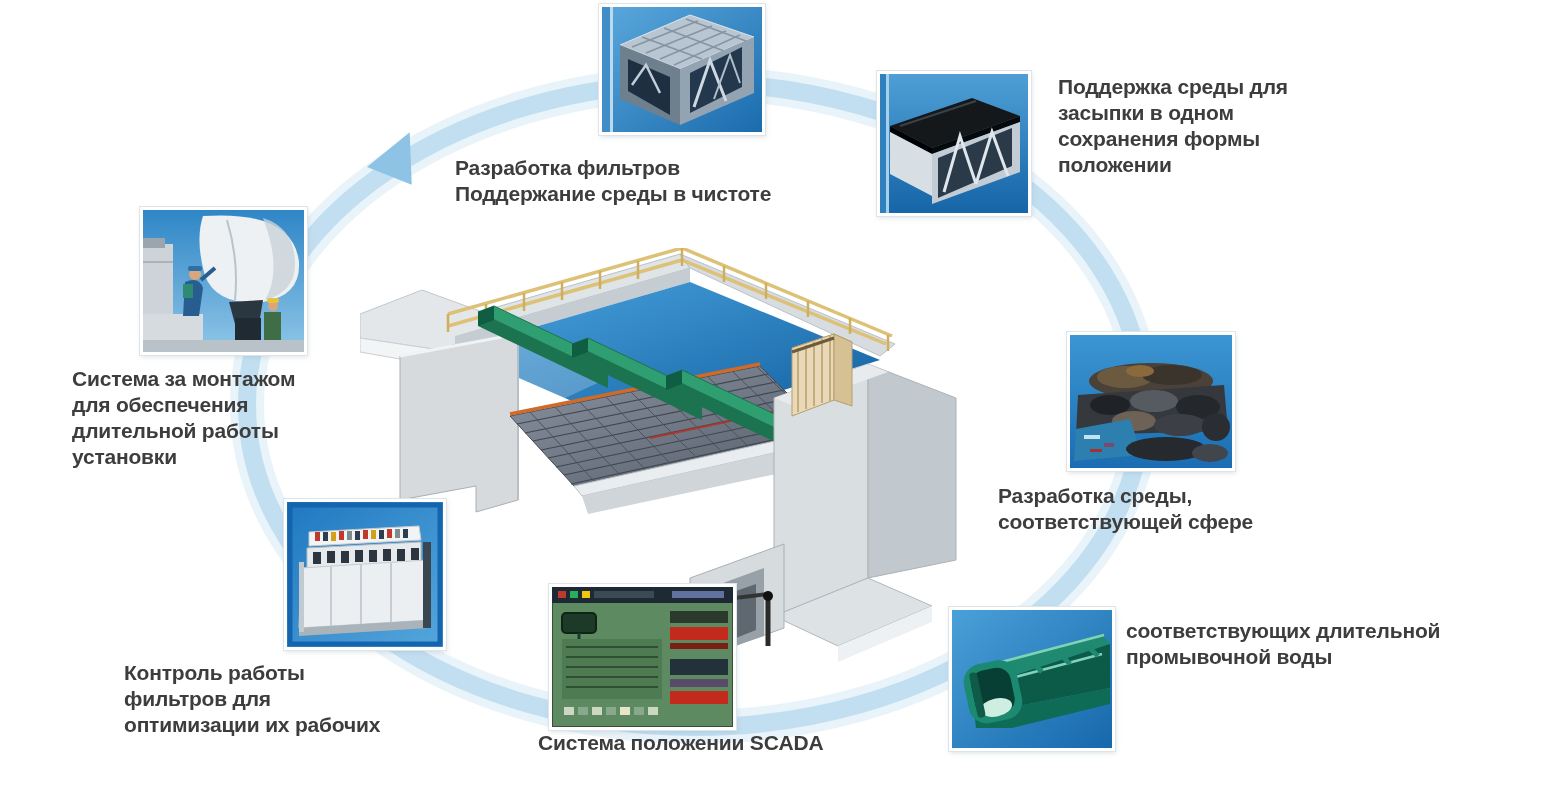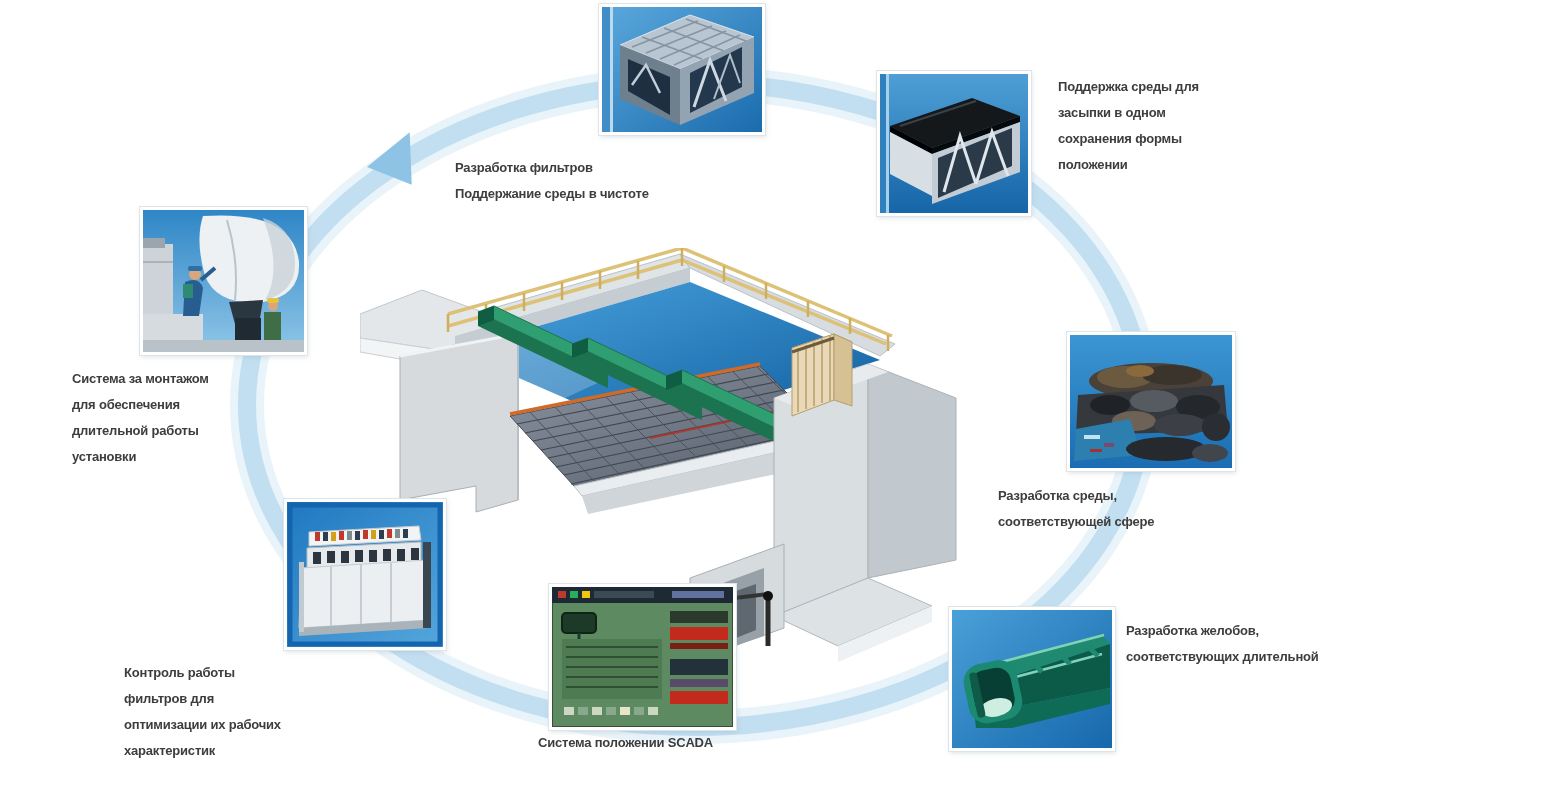--- a/index.html
+++ b/index.html
@@ -1,19 +1,19 @@
 <!DOCTYPE html>
 <html><head>
 <meta charset="utf-8">
 <style>
   html,body{margin:0;padding:0;background:#ffffff;}
   #canvas{position:relative;width:1563px;height:804px;background:#ffffff;overflow:hidden;
           font-family:"Liberation Sans", sans-serif;}
   .layer{position:absolute;left:0;top:0;}
-  .label{position:absolute;font-weight:bold;font-size:13px;line-height:26px;color:#3d3d3d;
+  .label{position:absolute;font-weight:bold;font-size:21px;line-height:26px;color:#3d3d3d;
          letter-spacing:-0.2px;white-space:nowrap;}
   .label span{display:block;}
   .photo{position:absolute;background:#ffffff;padding:3px;
          box-shadow:0 0 0 1px #dfe4e8, 1px 2px 5px rgba(120,140,160,.25);}
   .photo svg{display:block;}
 </style>
 </head>
 <body>
 
 <div id="canvas">
@@ -157,31 +157,30 @@
     <span>Поддержка среды для</span>
     <span>засыпки в одном</span>
     <span>сохранения формы</span>
     <span>положении</span>
   </div>
   <div class="label" style="left:998px;top:483px">
     <span>Разработка среды,</span>
     <span>соответствующей сфере</span>
   </div>
   <div class="label" style="left:1126px;top:618px">
-    <span>Разработка желобов,</span>
     <span>соответствующих длительной</span>
+    <span>промывочной воды</span>
   </div>
   <div class="label" style="left:538px;top:730px">
     <span>Система положении SCADA</span>
   </div>
   <div class="label" style="left:124px;top:660px">
     <span>Контроль работы</span>
     <span>фильтров для</span>
     <span>оптимизации их рабочих</span>
-    <span>характеристик</span>
   </div>
   <div class="label" style="left:72px;top:366px">
     <span>Система за монтажом</span>
     <span>для обеспечения</span>
     <span>длительной работы</span>
     <span>установки</span>
   </div>
 
   <div class="photo" style="left:599px;top:4px">
     <svg width="160" height="125" viewBox="0 0 160 125">

